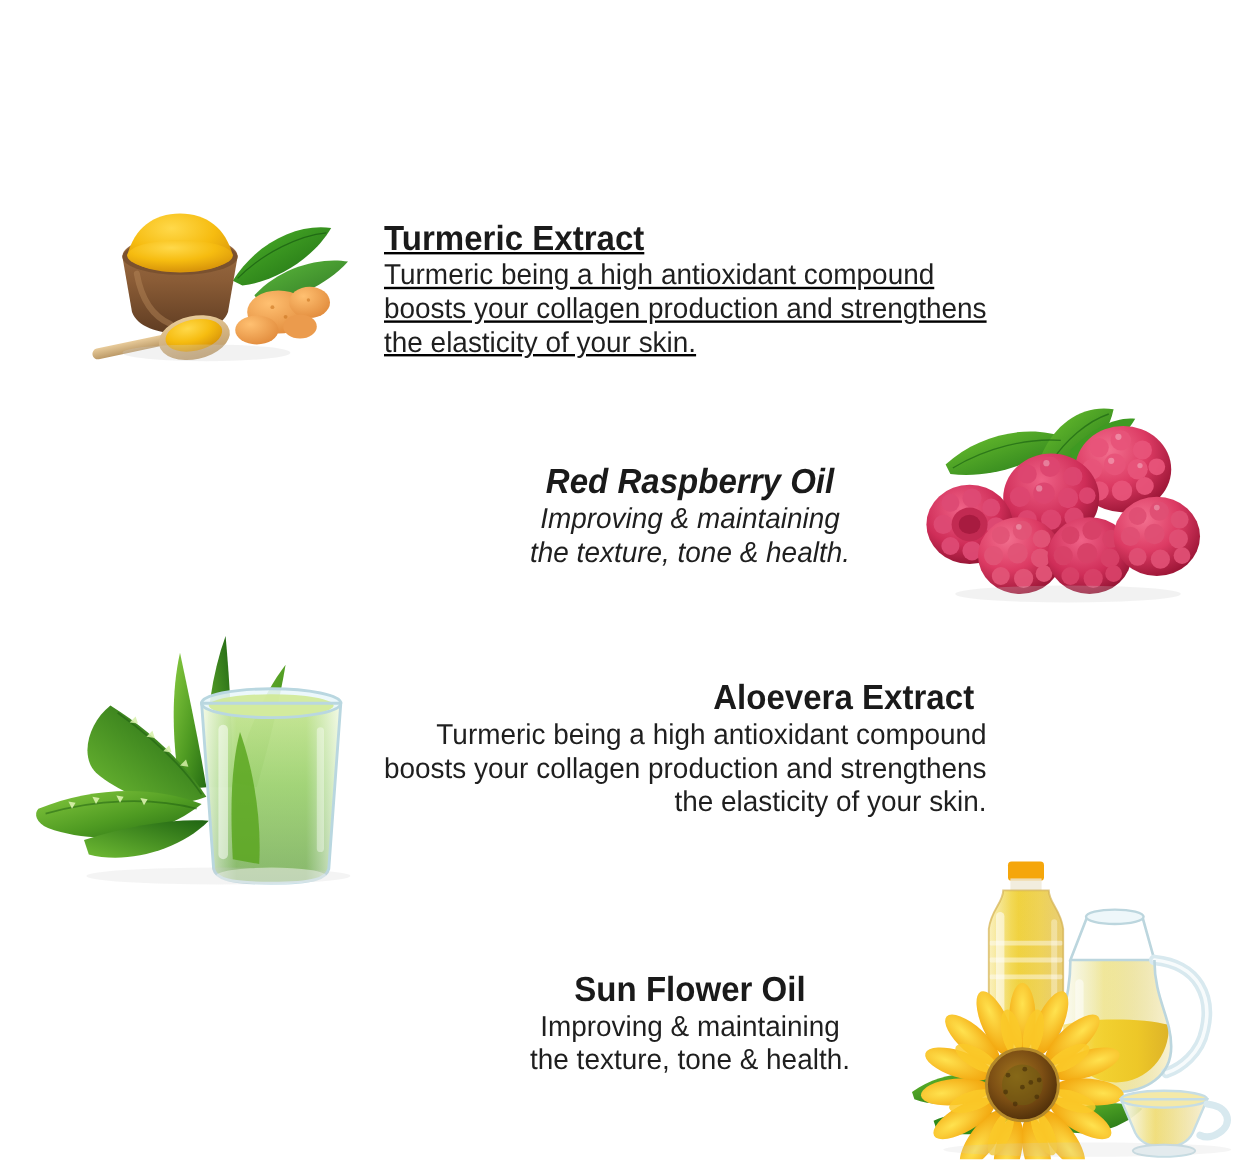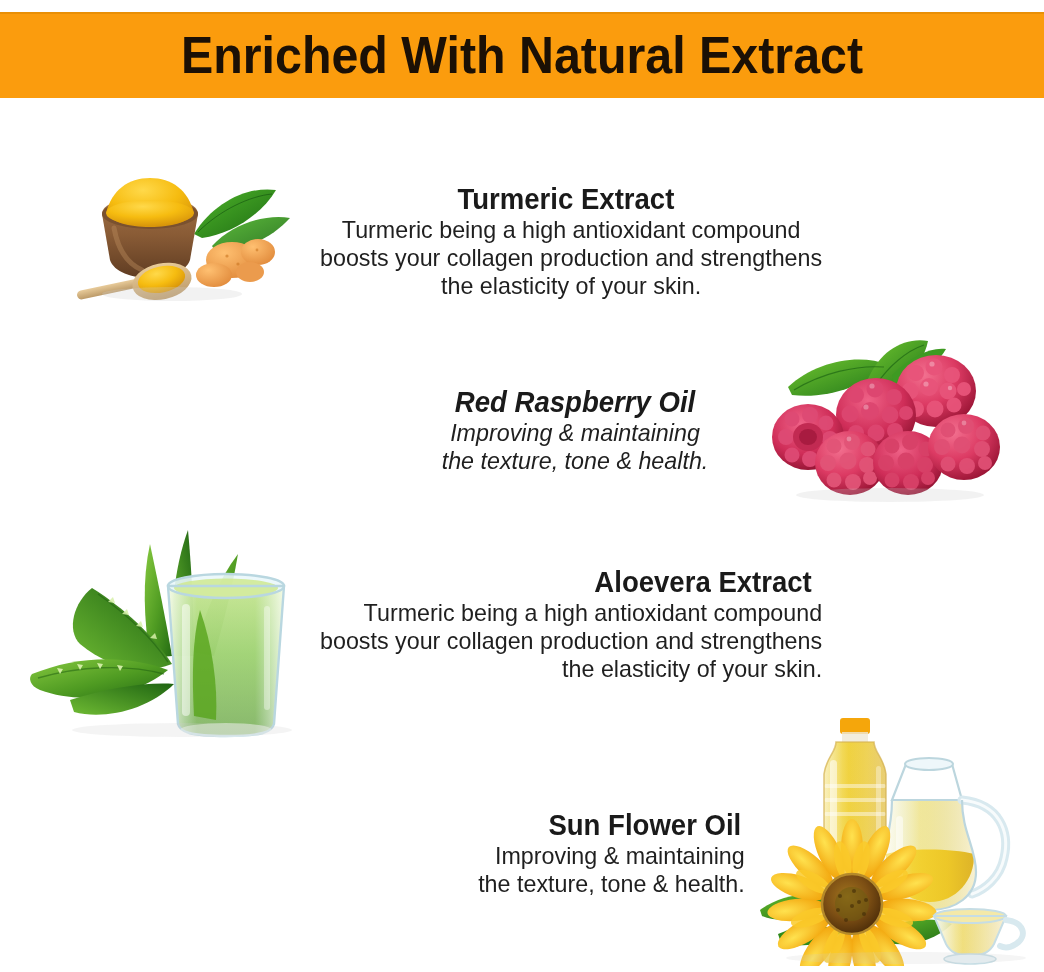--- a/index.html
+++ b/index.html
@@ -65,45 +65,42 @@
     font-weight: 400;
     font-size: 24px;
     color: #1f1f1f;
     line-height: 28px;
     white-space: nowrap;
     transform: scaleX(0.97);
   }
   .body-text.left { transform-origin: left; }
   .body-text.center { transform-origin: center; }
 
-  .blk-turmeric { left: 320px; top: 182px; text-align: center; }
+  .blk-turmeric { left: 320px; top: 182px; text-align: left; text-decoration: underline; }
   .blk-raspberry { left: 400px; top: 385px; width: 350px; text-align: center; font-style: italic; }
   .blk-aloe { left: 320px; top: 565px; text-align: right; }
-  .blk-sunflower { left: 400px; top: 808px; width: 350px; text-align: right; }
+  .blk-sunflower { left: 400px; top: 808px; width: 350px; text-align: center; }
 
   
   .art {
     position: absolute;
     background: #ffffff;
   }
   .art svg { display: block; width: 100%; height: 100%; }
 
   .art-turmeric  { left: 62px;  top: 172px; width: 236px; height: 136px; }
   .art-raspberry { left: 764px; top: 335px; width: 250px; height: 168px; }
   .art-aloe      { left: 22px;  top: 524px; width: 282px; height: 215px; }
   .art-sunflower { left: 756px; top: 704px; width: 276px; height: 262px; }
 </style>
 </head>
 <body style="background: rgb(255, 255, 255);">
 
 <div id="page" style="background: rgb(255, 255, 255);">
 
-  <div class="banner" style="background: rgb(251, 156, 13);">
-    <div class="banner-title" style="color: rgb(27, 16, 5);">Enriched With Natural Extract</div>
-  </div>
 
   <div class="art art-turmeric">
     <svg viewBox="0 0 236 136" xmlns="http://www.w3.org/2000/svg">
       <defs>
         <radialGradient id="tPowder" cx="42%" cy="25%" r="75%">
           <stop offset="0%" stop-color="#ffd94a"></stop>
           <stop offset="55%" stop-color="#f6bc10"></stop>
           <stop offset="100%" stop-color="#d9960a"></stop>
         </radialGradient>
         <linearGradient id="tBowl" x1="0" y1="0" x2="0" y2="1">

